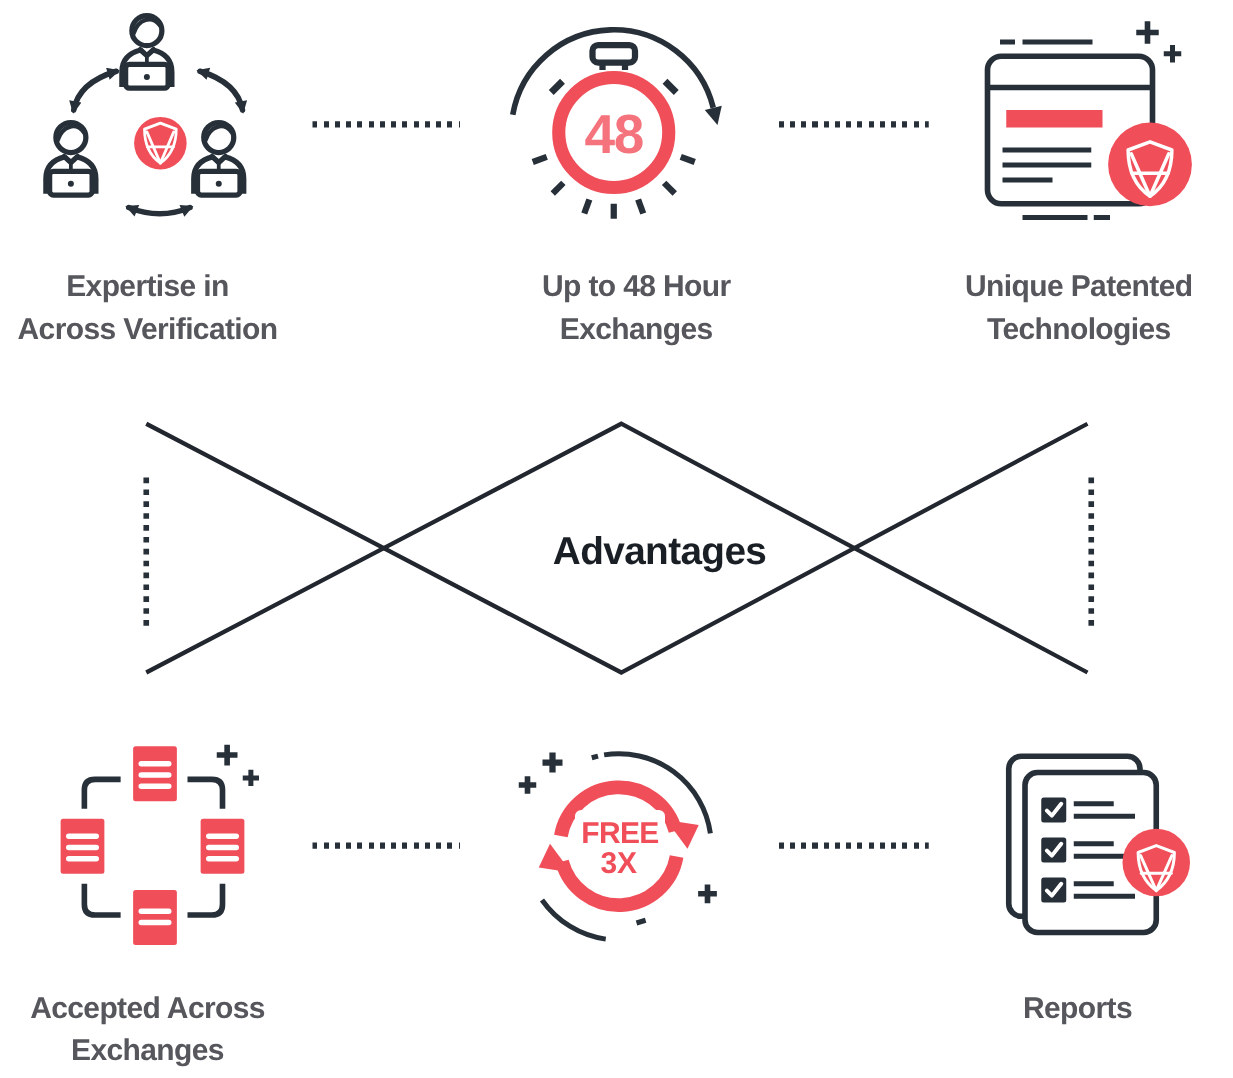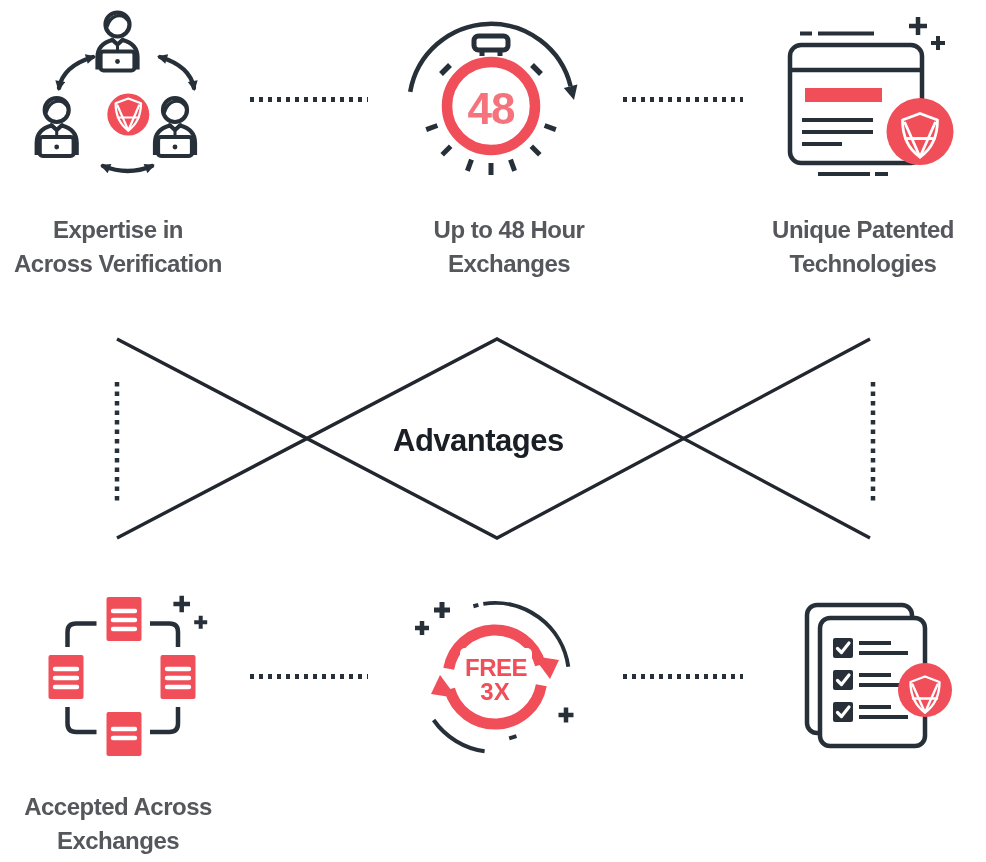--- a/index.html
+++ b/index.html
@@ -23,21 +23,21 @@
   .w{fill:none;stroke:#ffffff;stroke-linecap:round;stroke-linejoin:round;}
   .redfill{fill:var(--red);stroke:none;}
   .darkfill{fill:var(--dark);stroke:none;}
   .title{
     position:absolute;width:220px;text-align:center;
     font-weight:bold;font-size:24px;line-height:34px;letter-spacing:-0.5px;
     color:var(--gray);
   }
   .title span{display:block;}
   .advantages{
-    position:absolute;left:393px;top:421px;width:220px;text-align:left;
+    position:absolute;left:393px;top:421px;width:220px;text-align:right;
     font-weight:bold;font-size:31px;line-height:40px;letter-spacing:-0.5px;
     color:var(--ink);
   }
   .dot{
     position:absolute;height:4.5px;
     background:repeating-linear-gradient(90deg,var(--dark) 0 4px,transparent 4px 9px);
   }
   .num48{font-weight:bold;font-size:44px;letter-spacing:-1px;fill:var(--redlight);}
   .freetxt{font-weight:bold;font-size:24px;letter-spacing:-0.5px;fill:var(--red);}
   .free3x{font-weight:bold;font-size:24px;fill:var(--red);}
@@ -239,15 +239,16 @@
   </div>
   <div class="title" style="left:8px;top:790px">
     <span>Accepted Across</span>
     <span>Exchanges</span>
   </div>
   <div class="title" style="left:753px;top:213px">
     <span>Unique Patented</span>
     <span>Technologies</span>
   </div>
   <div class="title" style="left:752px;top:790px">
+    <span>Reports</span>
   </div>
 
 </div>
 
 </body></html>

